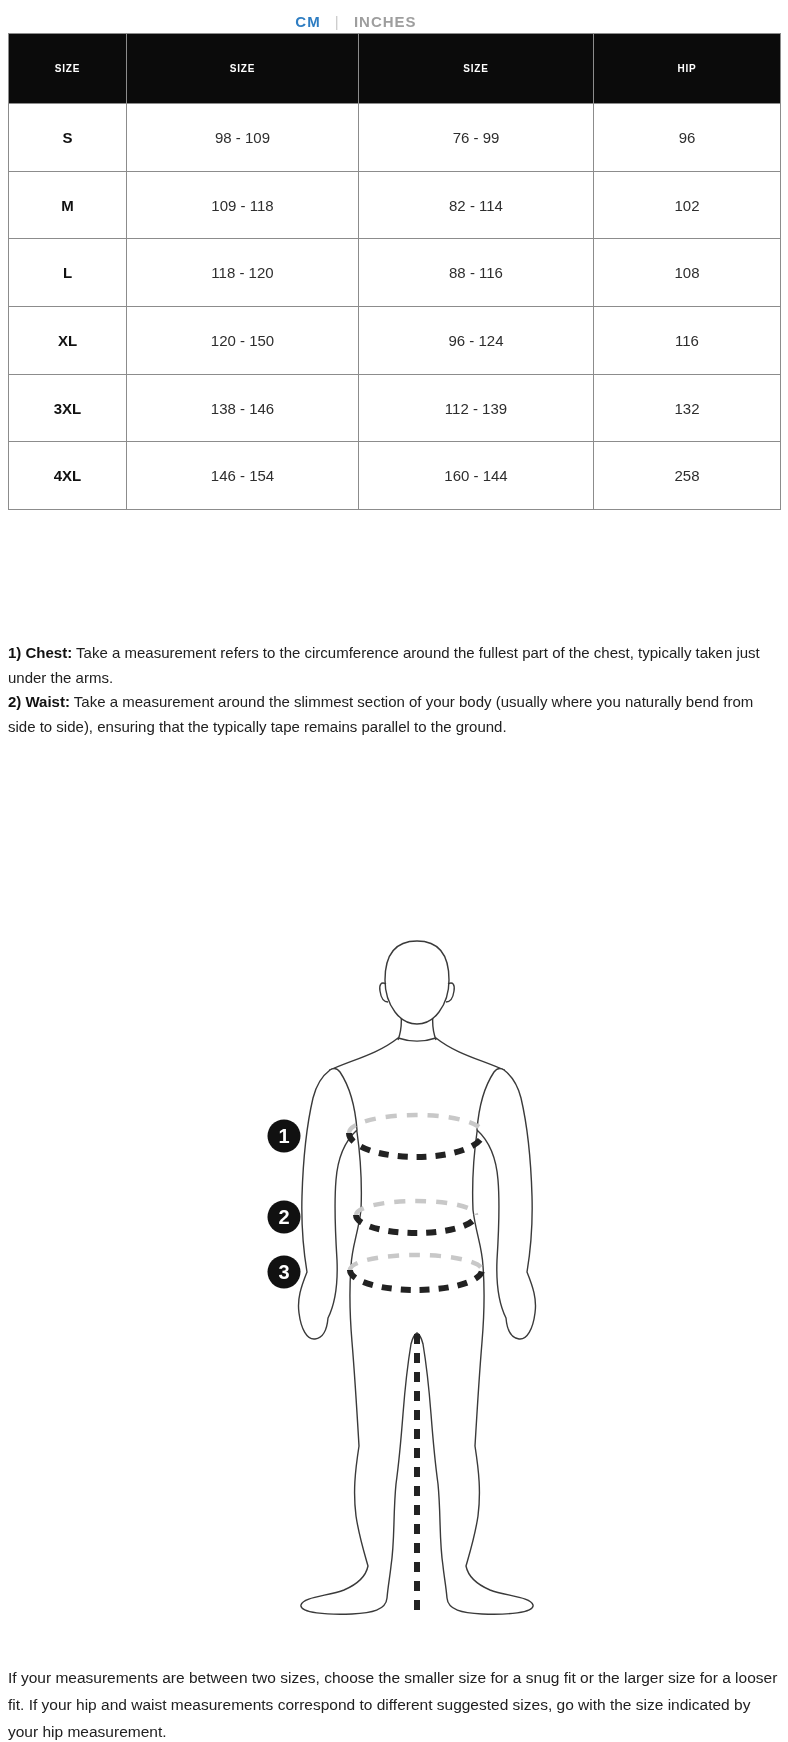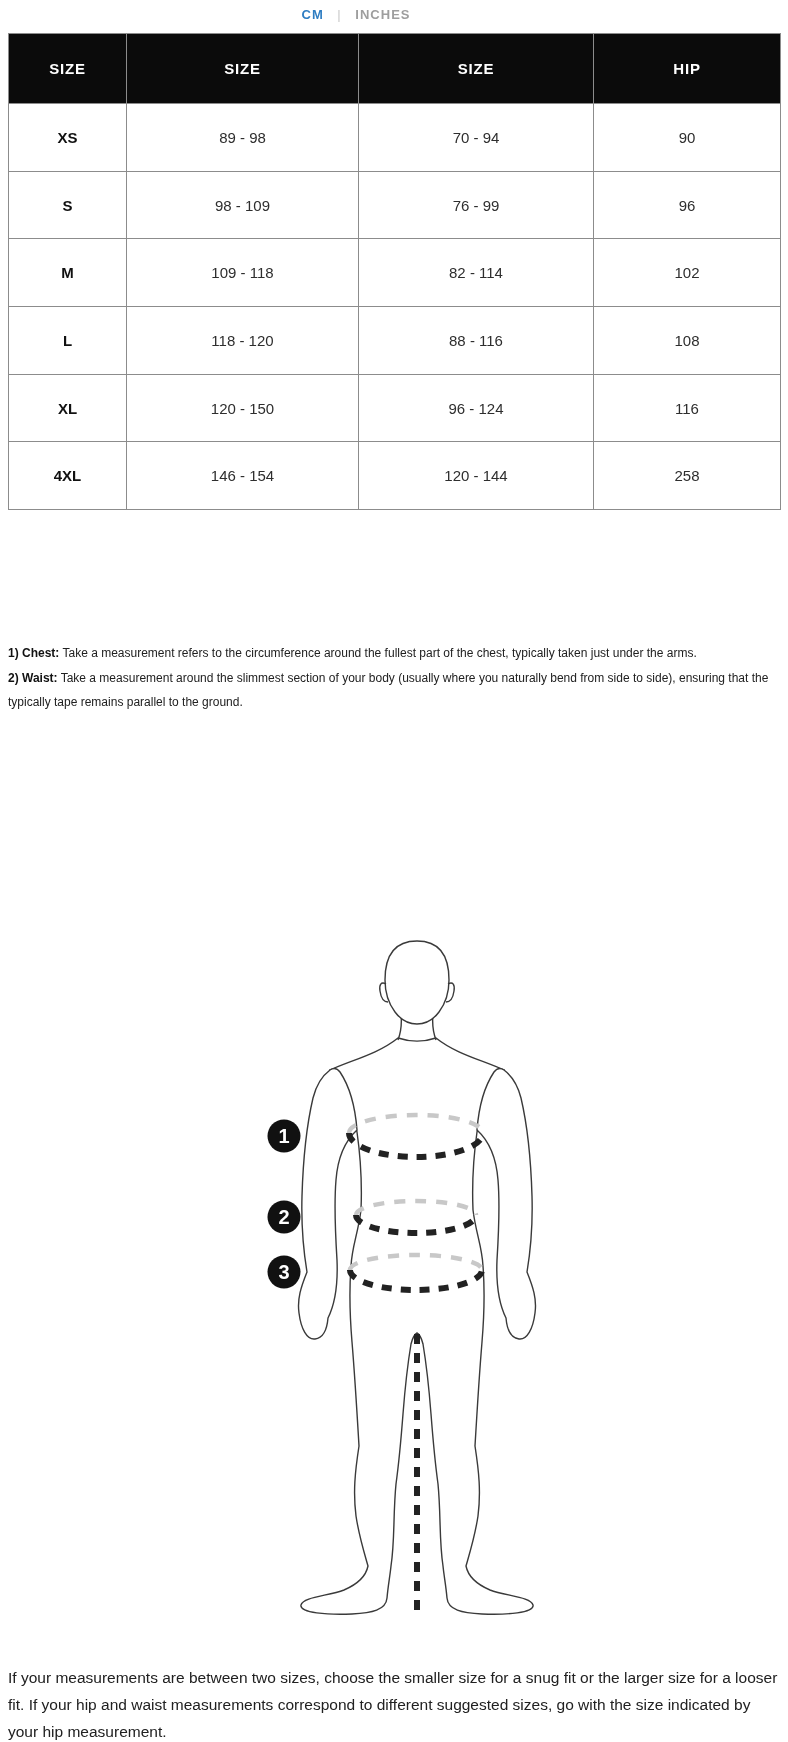--- a/index.html
+++ b/index.html
@@ -1,39 +1,39 @@
 <!DOCTYPE html>
 <html style="--accent: #2e7dc2; --inactive: #9e9e9e; --border: #8c8c8c; --header-bg: #0b0b0b; --header-fg: #ffffff; --outline: #3a3a3a; --tape-front: #222222; --tape-back: #c8c8c8; --marker-bg: #111111; --marker-fg: #ffffff;"><head>
 <meta charset="utf-8">
 <style>
   html,body{margin:0;padding:0;background:#ffffff;}
   body{font-family:"Liberation Sans", sans-serif; color:#212121;}
   .page{position:relative;width:788px;height:1742px;background:#fff;overflow:hidden;}
 
   
-  .tabs{position:absolute;top:7px;left:0;width:712px;text-align:center;
-        font-size:13px;font-weight:bold;letter-spacing:1px;}
+  .tabs{position:absolute;top:13px;left:0;width:712px;text-align:center;
+        font-size:15px;font-weight:bold;letter-spacing:1px;}
   .tab{cursor:pointer;}
   .tab.active{color:var(--accent,#2e7dc2);}
   .tab.inactive{color:var(--inactive,#9e9e9e);}
   .tab-sep{color:#c9c9c9;font-weight:normal;margin:0 9px;}
 
   
   table.size-chart{position:absolute;top:33px;left:8px;width:772px;
         border-collapse:collapse;table-layout:fixed;}
   table.size-chart th{background:var(--header-bg,#0b0b0b);color:var(--header-fg,#fff);
-        height:67px;font-size:15px;font-weight:bold;letter-spacing:.8px;
+        height:67px;font-size:10px;font-weight:bold;letter-spacing:.8px;
         border:1px solid var(--border,#8c8c8c);text-align:center;}
   table.size-chart td{height:64.7px;text-align:center;font-size:15px;color:#2e2e2e;
         border:1px solid var(--border,#8c8c8c);background:#fff;}
   table.size-chart td.size-col{font-weight:bold;color:#111;}
 
   
   .instructions{position:absolute;top:641px;left:8px;width:776px;
-        font-size:12px;line-height:24.5px;}
+        font-size:15px;line-height:24.5px;}
   .instructions p{margin:0;}
   .instructions b{color:#111;}
 
   
   .diagram{position:absolute;top:830px;left:0;width:788px;height:800px;}
   .diagram svg{display:block;width:788px;height:800px;}
   .fig-line{fill:#ffffff;stroke:var(--outline,#3a3a3a);stroke-width:1.4;}
   .fig-stroke{fill:none;stroke:var(--outline,#3a3a3a);stroke-width:1.4;}
   .tape-back{fill:none;stroke:var(--tape-back,#c8c8c8);stroke-width:4.5;stroke-dasharray:11 10;}
   .tape-front{fill:none;stroke:var(--tape-front,#222);stroke-width:6;stroke-dasharray:10 9;}
@@ -66,26 +66,20 @@
     <thead>
       <tr>
           <th>SIZE</th>
           <th>SIZE</th>
           <th>SIZE</th>
           <th>HIP</th>
         </tr>
     </thead>
     <tbody>
         <tr>
-          <td class="size-col">XS</td>
-          <td>89 - 98</td>
-          <td>70 - 94</td>
-          <td>90</td>
-        </tr>
-        <tr>
           <td class="size-col">S</td>
           <td>98 - 109</td>
           <td>76 - 99</td>
           <td>96</td>
         </tr>
         <tr>
           <td class="size-col">M</td>
           <td>109 - 118</td>
           <td>82 - 114</td>
           <td>102</td>
@@ -96,23 +90,29 @@
           <td>88 - 116</td>
           <td>108</td>
         </tr>
         <tr>
           <td class="size-col">XL</td>
           <td>120 - 150</td>
           <td>96 - 124</td>
           <td>116</td>
         </tr>
         <tr>
+          <td class="size-col">3XL</td>
+          <td>138 - 146</td>
+          <td>112 - 139</td>
+          <td>132</td>
+        </tr>
+        <tr>
           <td class="size-col">4XL</td>
           <td>146 - 154</td>
-          <td>120 - 144</td>
+          <td>160 - 144</td>
           <td>258</td>
         </tr>
       </tbody>
   </table>
 
   <div class="instructions">
       <p><b>1) Chest:</b><span> Take a measurement refers to the circumference around the fullest part of the chest, typically taken just under the arms.</span></p>
       <p><b>2) Waist:</b><span> Take a measurement around the slimmest section of your body (usually where you naturally bend from side to side), ensuring that the typically tape remains parallel to the ground.</span></p>
     </div>
 

